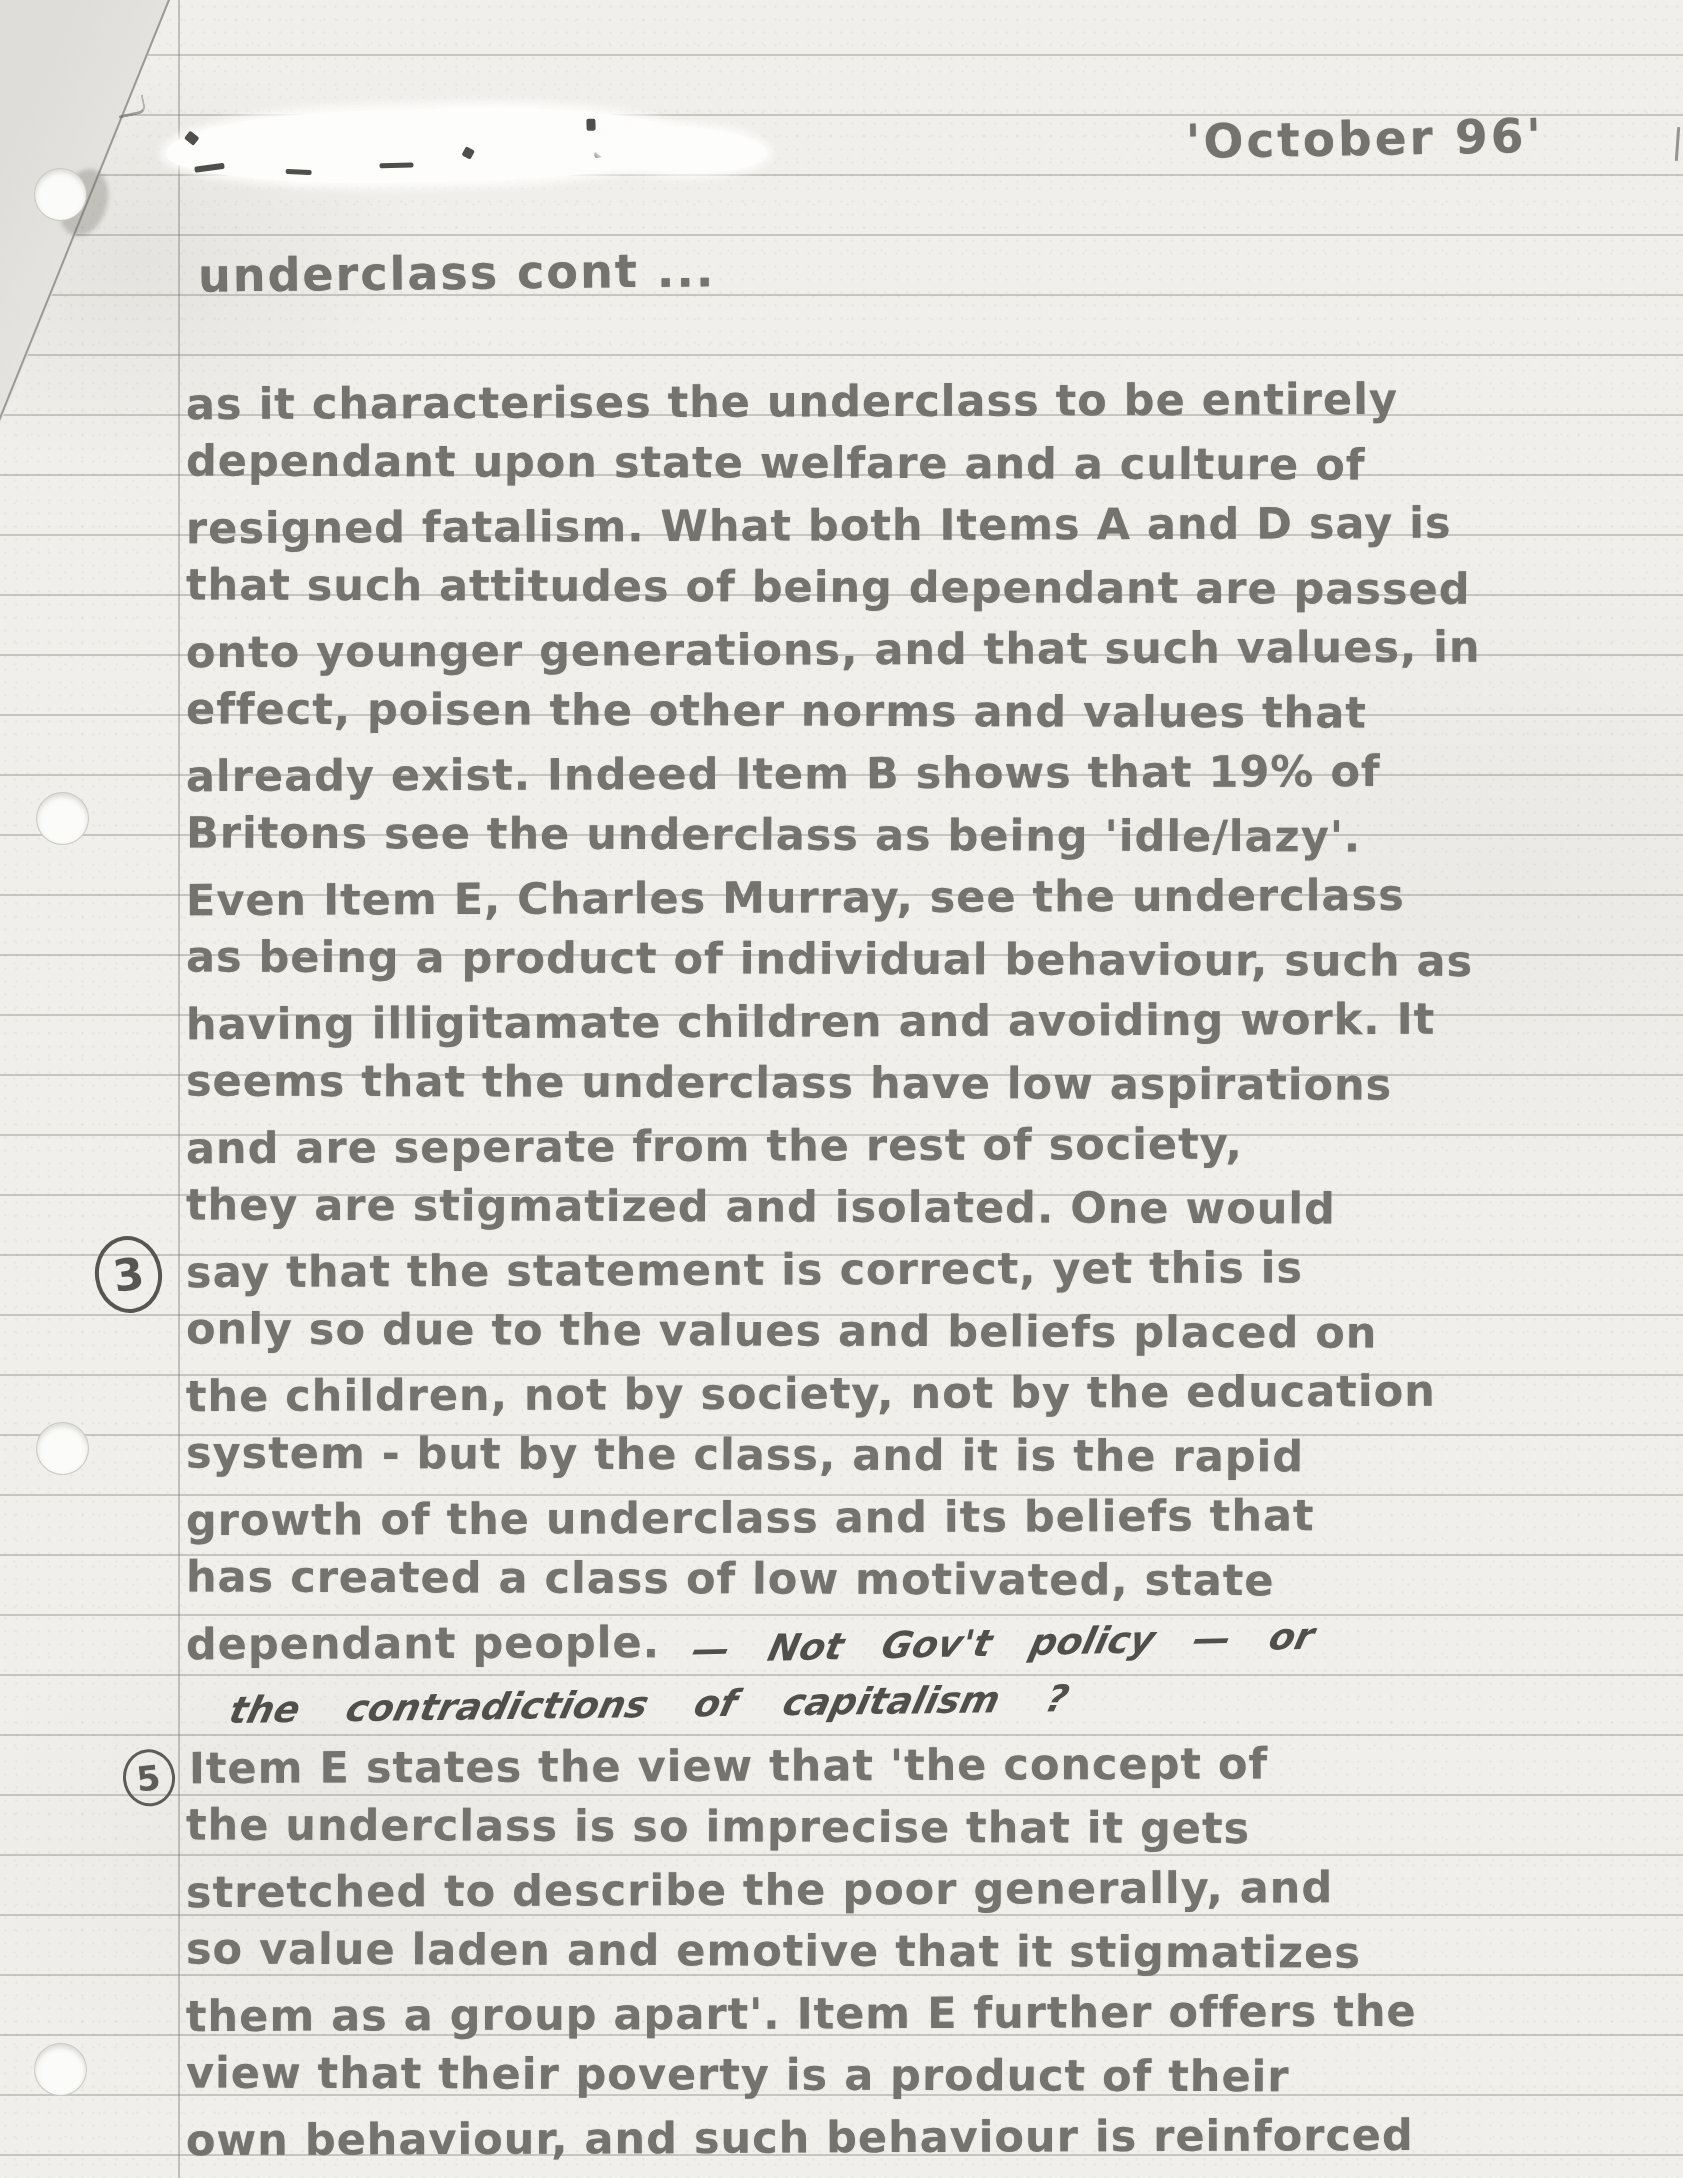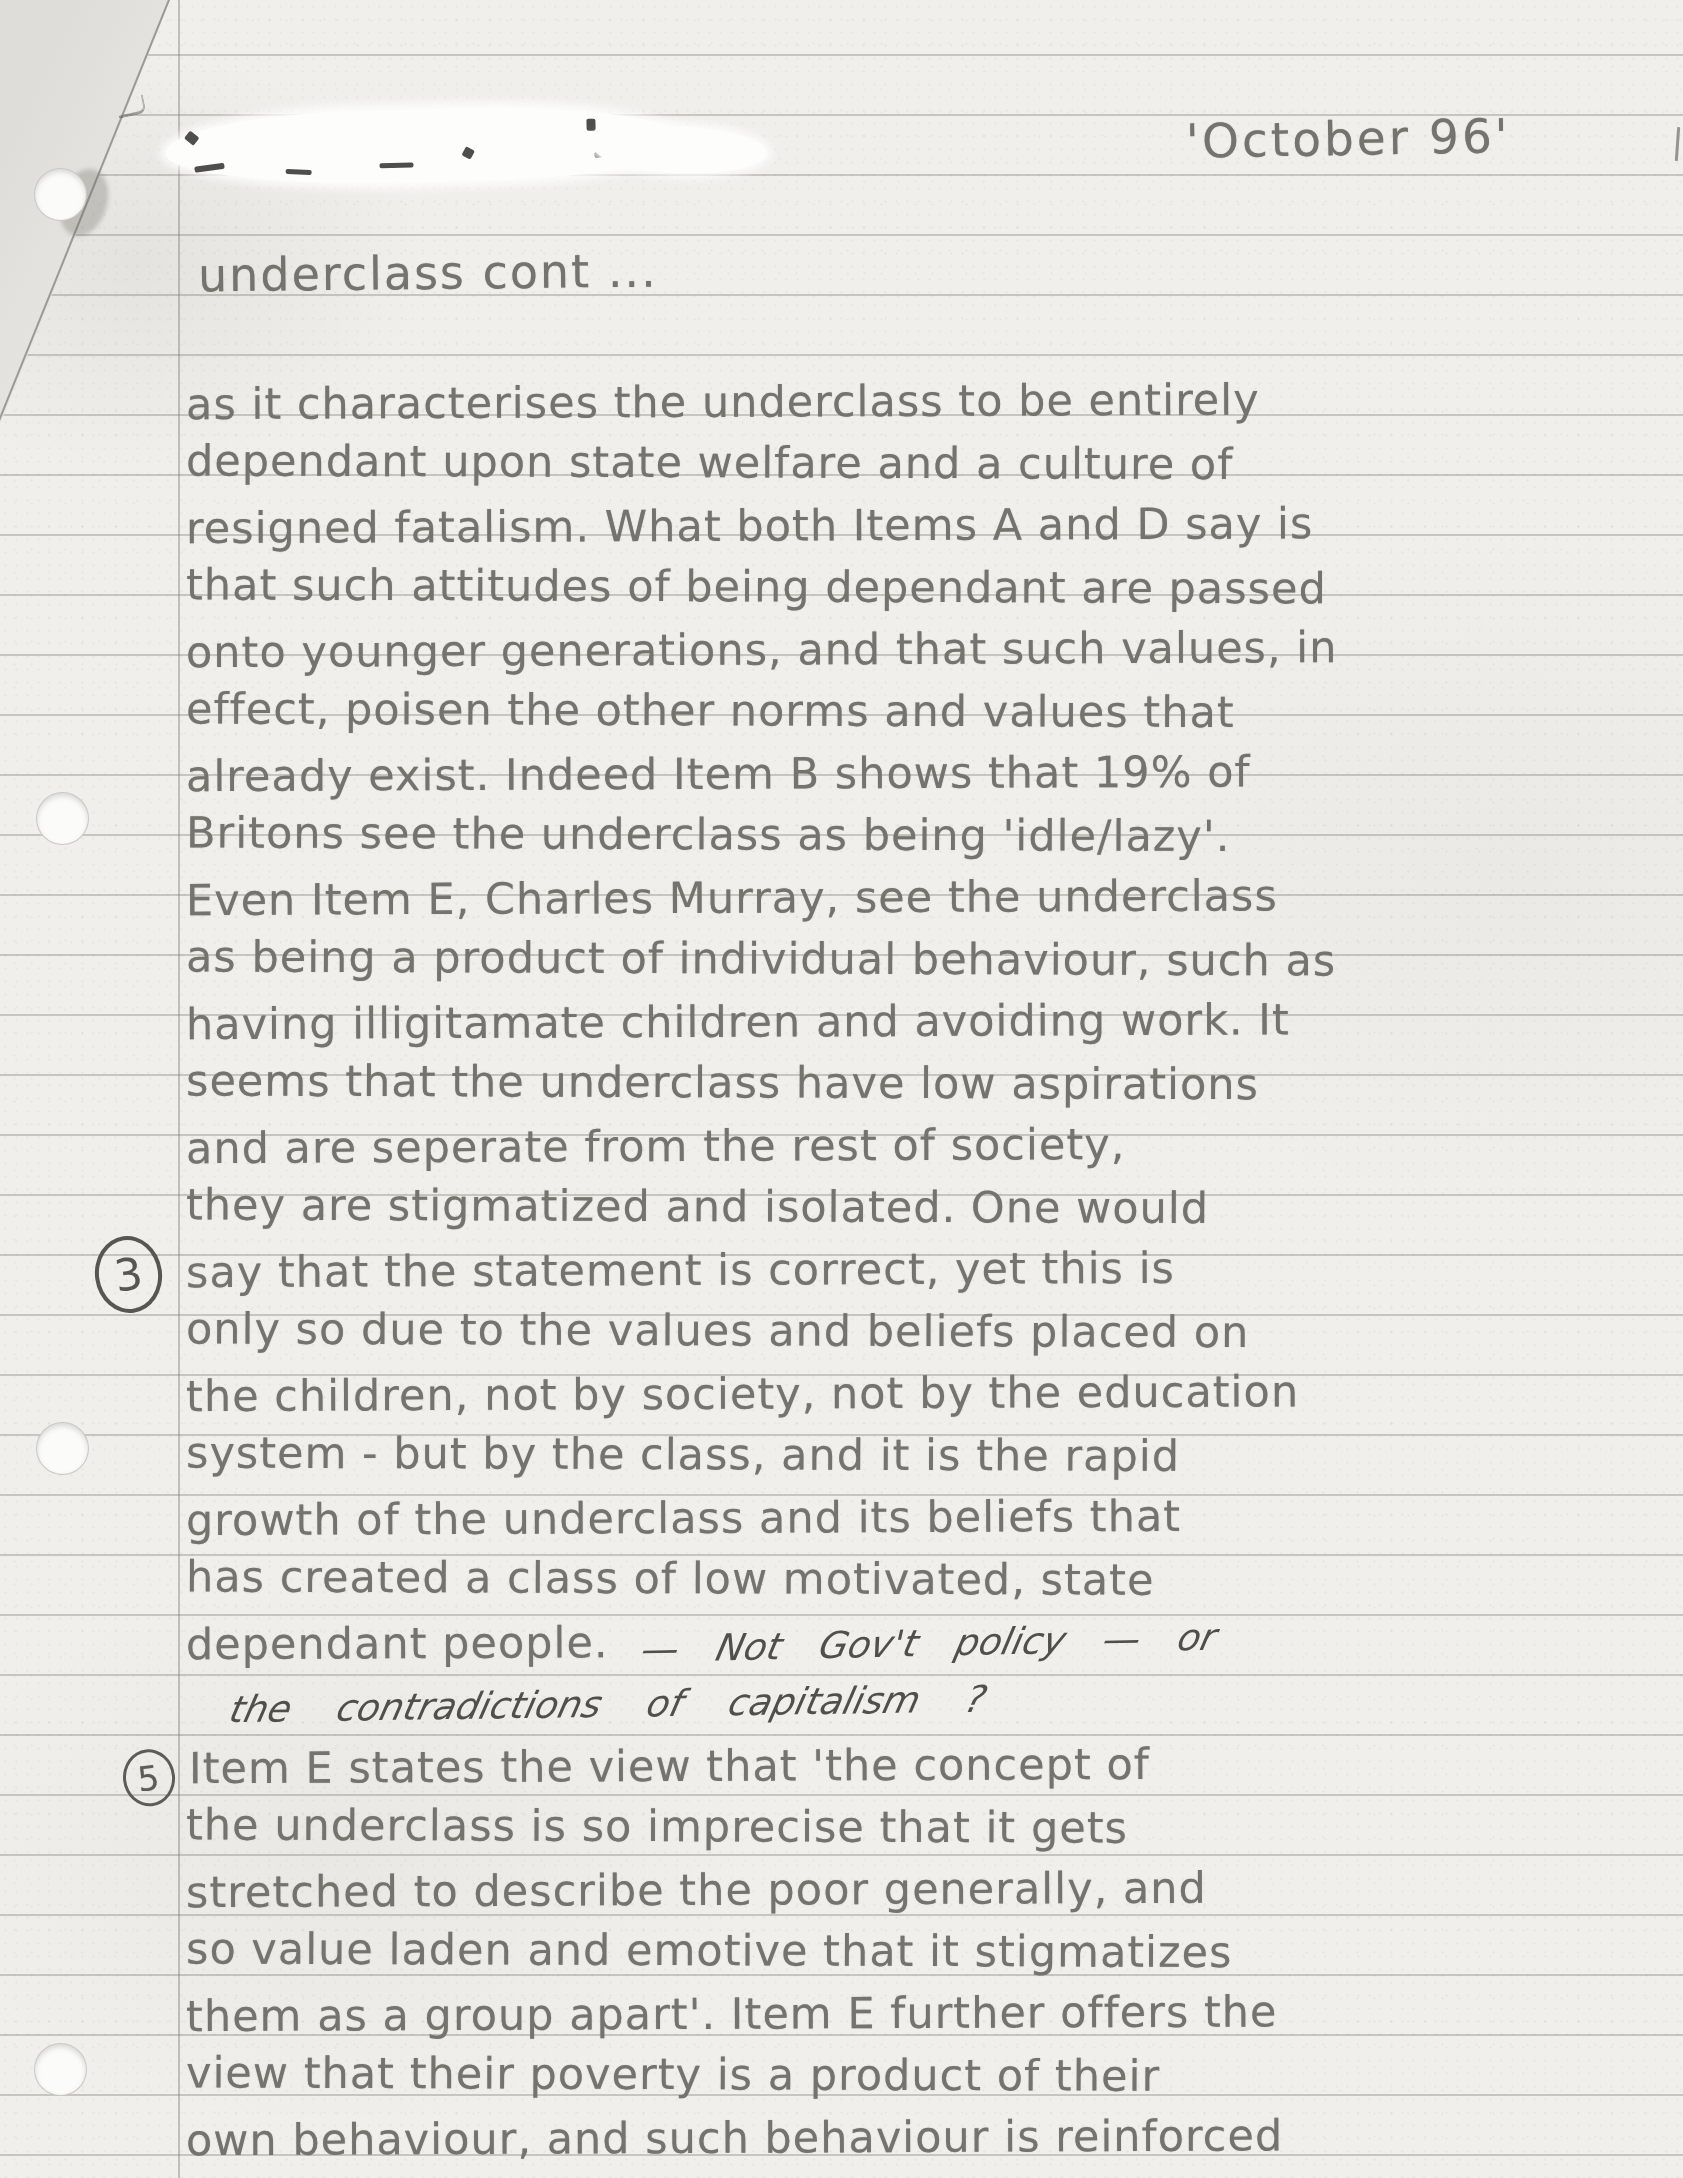--- a/index.html
+++ b/index.html
@@ -1,20 +1,20 @@
 <!DOCTYPE html>
 <html><head>
 <meta charset="utf-8">
 <style>
   html,body{margin:0;padding:0;}
   body{
     width:1683px;height:2178px;overflow:hidden;position:relative;
     background:#e7e6e2;font-family:"DejaVu Sans",sans-serif;
   }
-  .scan{position:absolute;inset:0;}
+  .scan{position:absolute;inset:0;font-weight:bold;}
   
   .paper{
     position:absolute;inset:0;
     background-color:#f0efec;
     background-image:
       radial-gradient(rgba(110,110,102,0.06) 1px, transparent 1.4px),
       radial-gradient(rgba(100,100,92,0.05) 1px, transparent 1.3px),
       repeating-linear-gradient(to bottom,
         transparent 0, transparent 58px,
         rgba(138,135,125,0.40) 58px, rgba(138,135,125,0.40) 60px);

